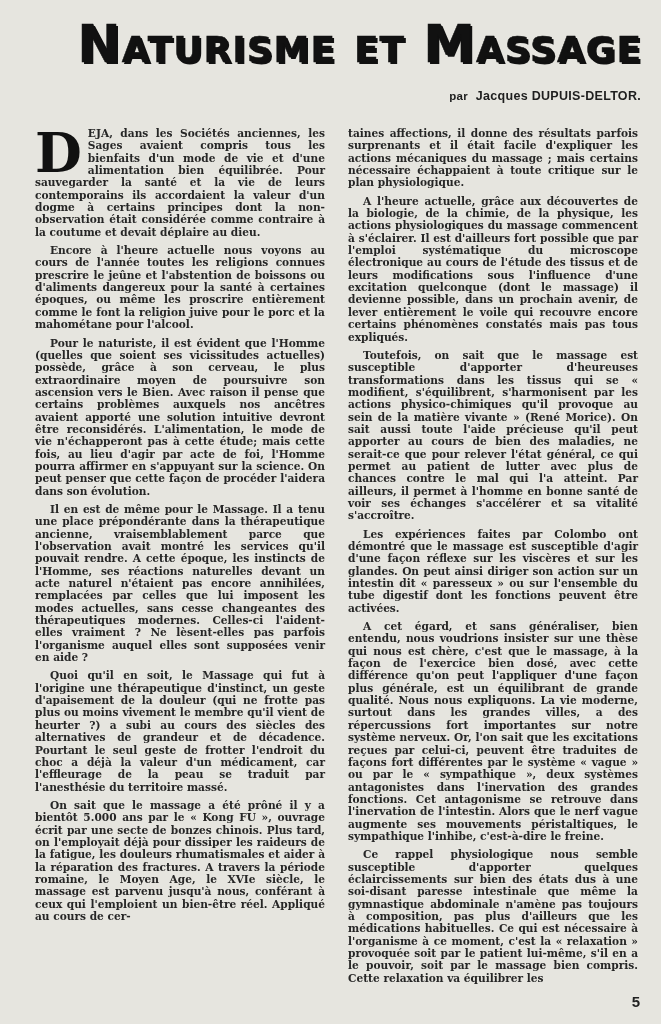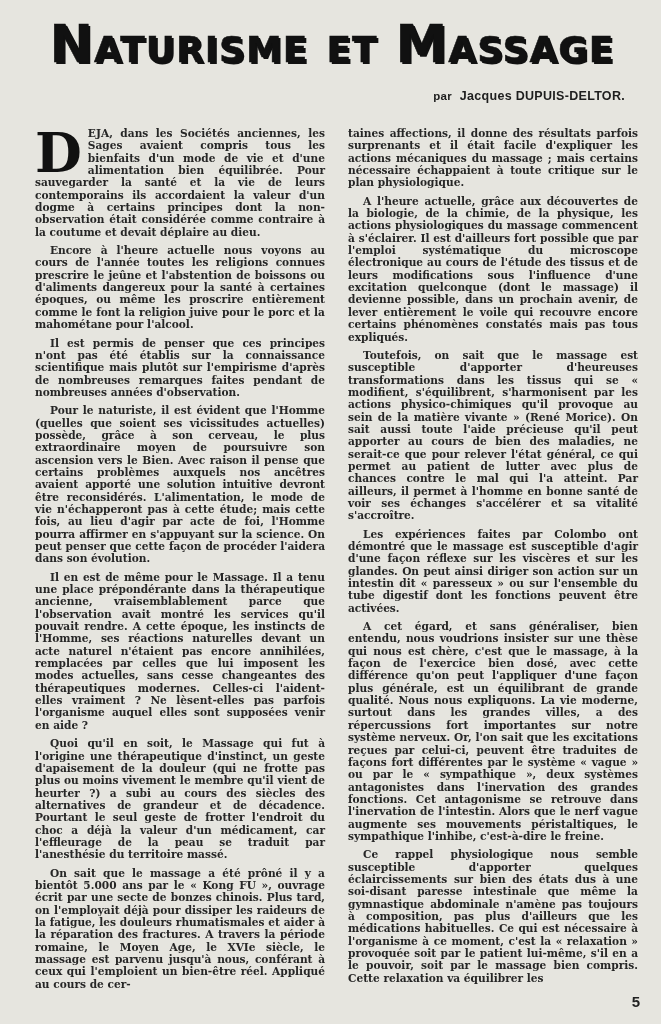--- a/index.html
+++ b/index.html
@@ -5,34 +5,34 @@
   html, body { margin: 0; padding: 0; }
   body {
     width: 661px; height: 1024px; overflow: hidden;
     background: #e6e5df;
     position: relative;
     font-family: "DejaVu Serif", serif;
     color: #1a1a1a;
   }
   .title {
     position: absolute; left: 22px; top: 14px; width: 620px;
-    text-align: center;
+    text-align: right;
     font-family: "DejaVu Sans", sans-serif;
     font-weight: bold;
     letter-spacing: 1px;
     color: #111;
     -webkit-text-stroke: 0.5px #111;
     text-shadow: 2px 2px 0 #111;
     white-space: nowrap;
   }
   .title .cap { font-size: 52px; }
   .title .sc { font-size: 36px; }
   .title .gap { display: inline-block; width: 18px; }
   .byline {
-    position: absolute; right: 36px; top: 89px;
+    position: absolute; right: 20px; top: 89px;
     font-family: "Liberation Sans", sans-serif;
     font-weight: bold; font-size: 12.5px; color: #1e1e1e;
     letter-spacing: 0.3px;
   }
   .byline .by { font-size: 11.5px; margin-right: 4px; }
   .col {
     position: absolute; top: 127px;
     font-family: "DejaVu Serif", serif;
     font-weight: bold;
     font-size: 10.6px;
@@ -66,21 +66,20 @@
 </h1>
 
 <div class="byline">
   <span class="by">par</span>
   <span>Jacques DUPUIS-DELTOR.</span>
 </div>
 
 <div class="col left">
   <p class="first"><span class="dropcap">D</span><span>EJA, dans les Sociétés anciennes, les Sages avaient compris tous les bienfaits d'un mode de vie et d'une alimentation bien équilibrée. Pour sauvegarder la santé et la vie de leurs contemporains ils accordaient la valeur d'un dogme à certains principes dont la non-observation était considérée comme contraire à la coutume et devait déplaire au dieu.</span></p>
   <p>Encore à l'heure actuelle nous voyons au cours de l'année toutes les religions connues prescrire le jeûne et l'abstention de boissons ou d'aliments dangereux pour la santé à certaines époques, ou même les proscrire entièrement comme le font la religion juive pour le porc et la mahométane pour l'alcool.</p>
-  <p>Il est permis de penser que ces principes n'ont pas été établis sur la connaissance scientifique mais plutôt sur l'empirisme d'après de nombreuses remarques faites pendant de nombreuses années d'observation.</p>
   <p>Pour le naturiste, il est évident que l'Homme (quelles que soient ses vicissitudes actuelles) possède, grâce à son cerveau, le plus extraordinaire moyen de poursuivre son ascension vers le Bien. Avec raison il pense que certains problèmes auxquels nos ancêtres avaient apporté une solution intuitive devront être reconsidérés. L'alimentation, le mode de vie n'échapperont pas à cette étude; mais cette fois, au lieu d'agir par acte de foi, l'Homme pourra affirmer en s'appuyant sur la science. On peut penser que cette façon de procéder l'aidera dans son évolution.</p>
   <p>Il en est de même pour le Massage. Il a tenu une place prépondérante dans la thérapeutique ancienne, vraisemblablement parce que l'observation avait montré les services qu'il pouvait rendre. A cette époque, les instincts de l'Homme, ses réactions naturelles devant un acte naturel n'étaient pas encore annihilées, remplacées par celles que lui imposent les modes actuelles, sans cesse changeantes des thérapeutiques modernes. Celles-ci l'aident-elles vraiment ? Ne lèsent-elles pas parfois l'organisme auquel elles sont supposées venir en aide ?</p>
   <p>Quoi qu'il en soit, le Massage qui fut à l'origine une thérapeutique d'instinct, un geste d'apaisement de la douleur (qui ne frotte pas plus ou moins vivement le membre qu'il vient de heurter ?) a subi au cours des siècles des alternatives de grandeur et de décadence. Pourtant le seul geste de frotter l'endroit du choc a déjà la valeur d'un médicament, car l'effleurage de la peau se traduit par l'anesthésie du territoire massé.</p>
   <p>On sait que le massage a été prôné il y a bientôt 5.000 ans par le « Kong FU », ouvrage écrit par une secte de bonzes chinois. Plus tard, on l'employait déjà pour dissiper les raideurs de la fatigue, les douleurs rhumatismales et aider à la réparation des fractures. A travers la période romaine, le Moyen Age, le XVIe siècle, le massage est parvenu jusqu'à nous, conférant à ceux qui l'emploient un bien-être réel. Appliqué au cours de cer-</p>
 </div>
 
 <div class="col right">
   <p class="first">taines affections, il donne des résultats parfois surprenants et il était facile d'expliquer les actions mécaniques du massage ; mais certains nécessaire échappaient à toute critique sur le plan physiologique.</p>
   <p>A l'heure actuelle, grâce aux découvertes de la biologie, de la chimie, de la physique, les actions physiologiques du massage commencent à s'éclairer. Il est d'ailleurs fort possible que par l'emploi systématique du microscope électronique au cours de l'étude des tissus et de leurs modifications sous l'influence d'une excitation quelconque (dont le massage) il devienne possible, dans un prochain avenir, de lever entièrement le voile qui recouvre encore certains phénomènes constatés mais pas tous expliqués.</p>
   <p>Toutefois, on sait que le massage est susceptible d'apporter d'heureuses transformations dans les tissus qui se « modifient, s'équilibrent, s'harmonisent par les actions physico-chimiques qu'il provoque au sein de la matière vivante » (René Morice). On sait aussi toute l'aide précieuse qu'il peut apporter au cours de bien des maladies, ne serait-ce que pour relever l'état général, ce qui permet au patient de lutter avec plus de chances contre le mal qui l'a atteint. Par ailleurs, il permet à l'homme en bonne santé de voir ses échanges s'accélérer et sa vitalité s'accroître.</p>

